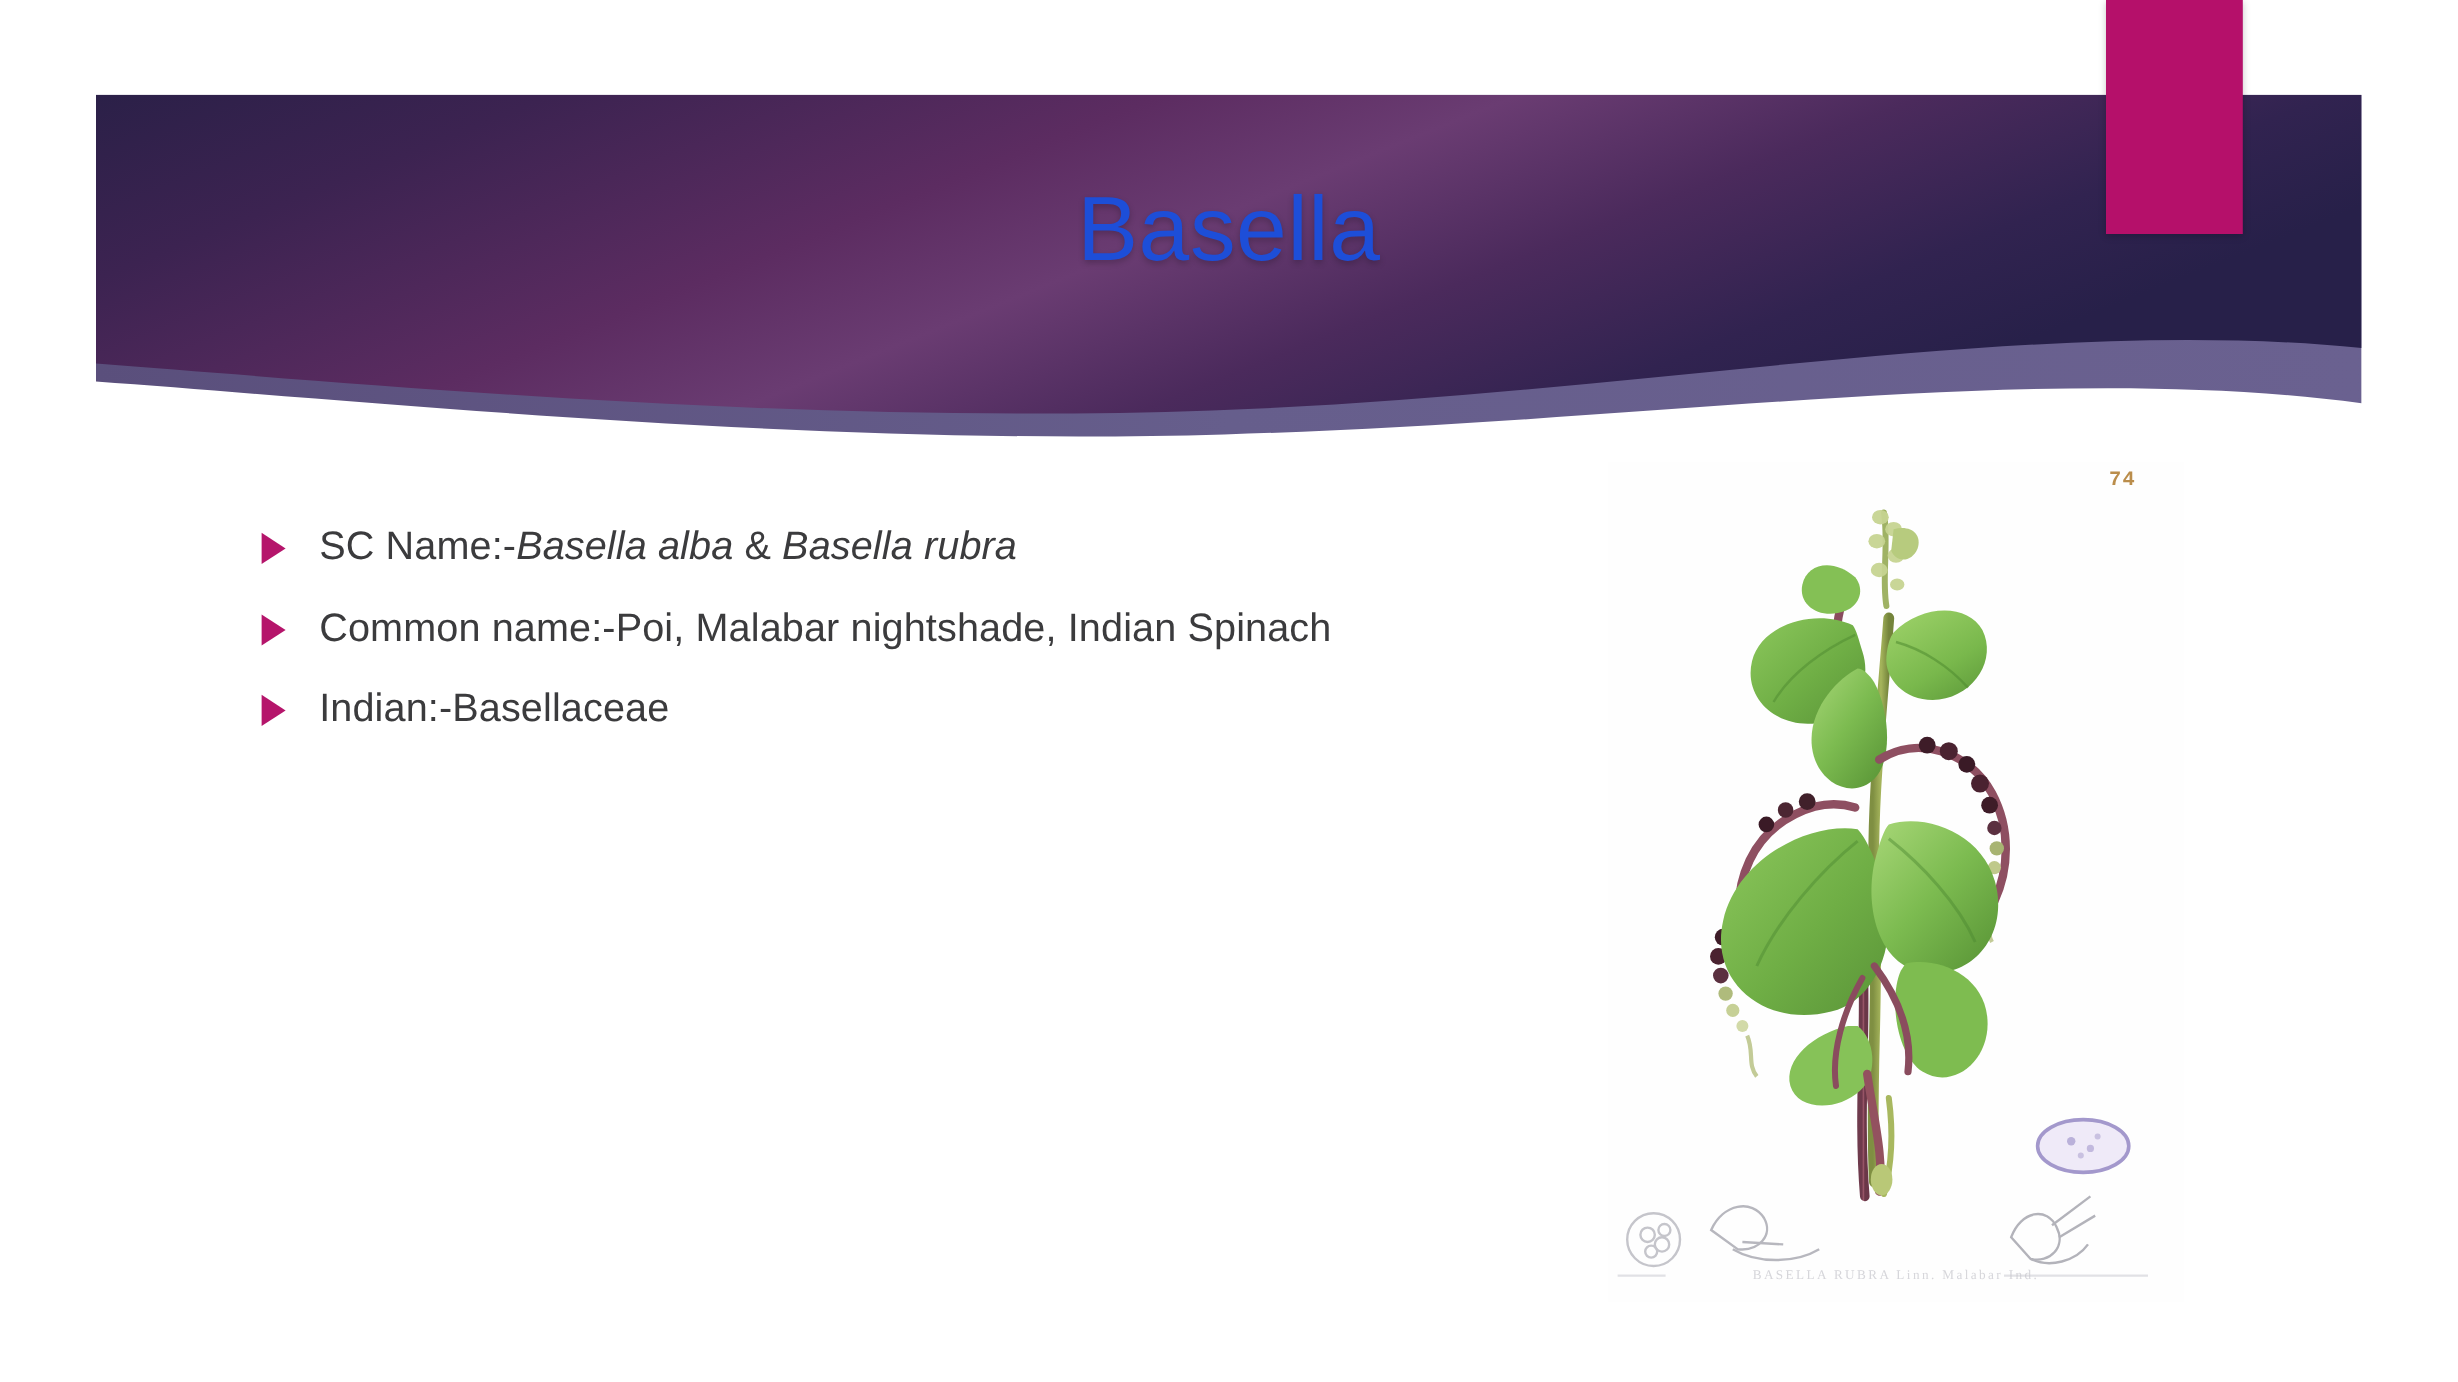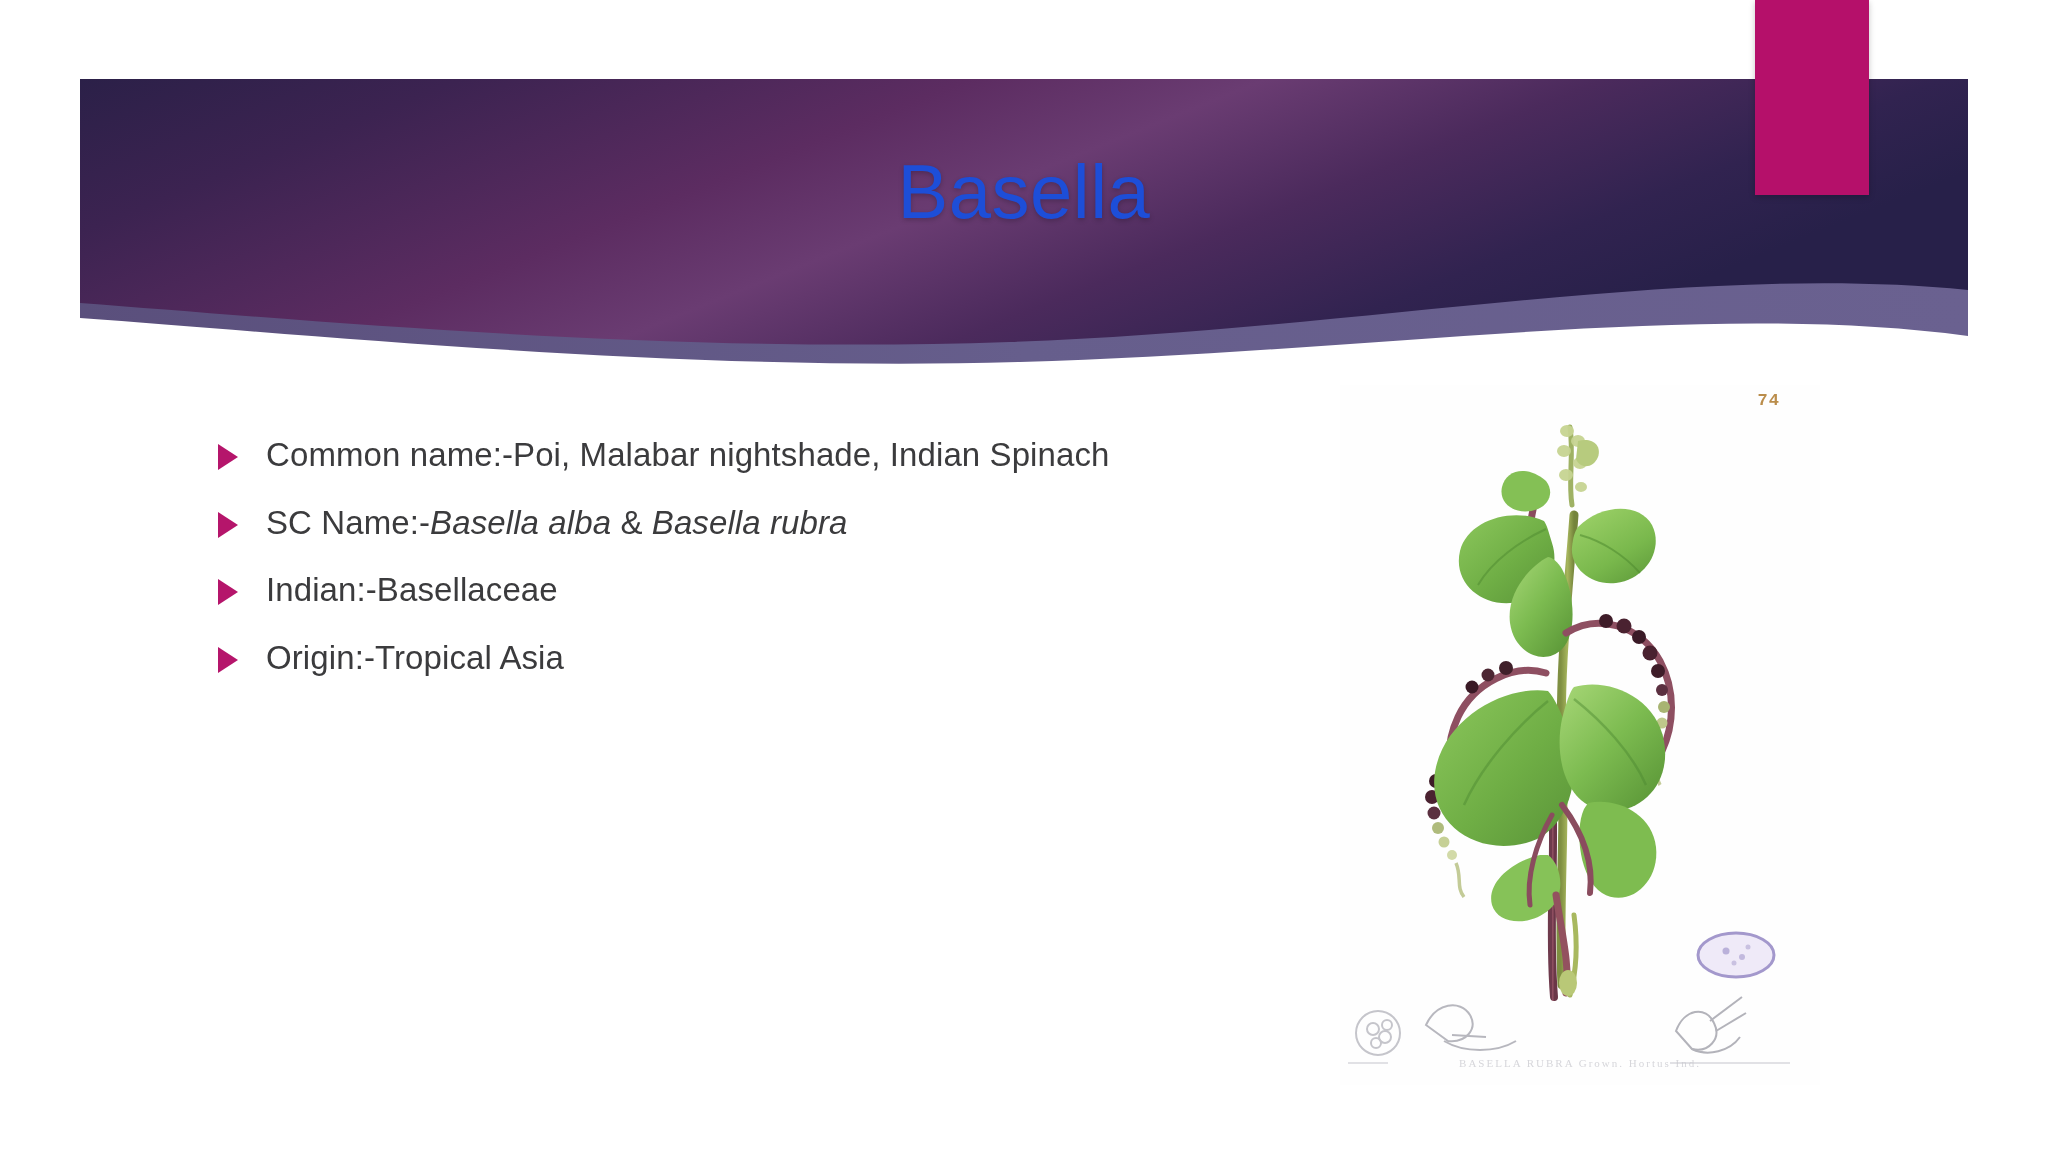--- a/index.html
+++ b/index.html
@@ -179,44 +179,38 @@
   <div id="title-block">
     <span id="page-title">Basella</span>
   </div>
 
   <div id="content-list">
 
     <div class="bullet-row">
       <span class="bullet-marker">
           <span class="tri"></span>
         </span>
-      <span class="bullet-text"><span>Common name:-Poi, Malabar nightshade, Indian Spinach</span></span>
+      <span class="bullet-text"><span>SC Name:-</span><i>Basella alba</i><span> &amp; </span><i>Basella rubra</i></span>
     </div>
 
     <div class="bullet-row">
       <span class="bullet-marker">
           <span class="tri"></span>
         </span>
-      <span class="bullet-text"><span>SC Name:-</span><i>Basella alba</i><span> &amp; </span><i>Basella rubra</i></span>
+      <span class="bullet-text"><span>Common name:-Poi, Malabar nightshade, Indian Spinach</span></span>
     </div>
 
     <div class="bullet-row">
       <span class="bullet-marker">
           <span class="tri"></span>
         </span>
       <span class="bullet-text"><span>Indian:-Basellaceae</span></span>
     </div>
 
 
-    <div class="bullet-row">
-      <span class="bullet-marker">
-          <span class="tri"></span>
-        </span>
-      <span class="bullet-text"><span>Origin:-Tropical Asia</span></span>
-    </div>
 
 
 
   </div>
 
   <div id="illustration">
     <svg id="plant-svg" viewBox="0 0 480 700" xmlns="http://www.w3.org/2000/svg">
       <defs>
         <linearGradient id="lf1" x1="0" y1="0" x2="1" y2="1">
           <stop offset="0" stop-color="#8CC75C"></stop>
@@ -357,16 +351,16 @@
         </g>
 
         <g stroke="#DADADF" stroke-width="2" opacity="0.8">
           <line x1="8" y1="678" x2="48" y2="678"></line>
           <line x1="330" y1="678" x2="450" y2="678"></line>
         </g>
       </g>
     </svg>
 
     <div id="plate-number">74</div>
-    <div id="plate-caption">BASELLA RUBRA  Grown.  Hortus  Ind.</div>
+    <div id="plate-caption">BASELLA RUBRA  Linn.  Malabar  Ind.</div>
   </div>
 
 </div>
 
 </body></html>

